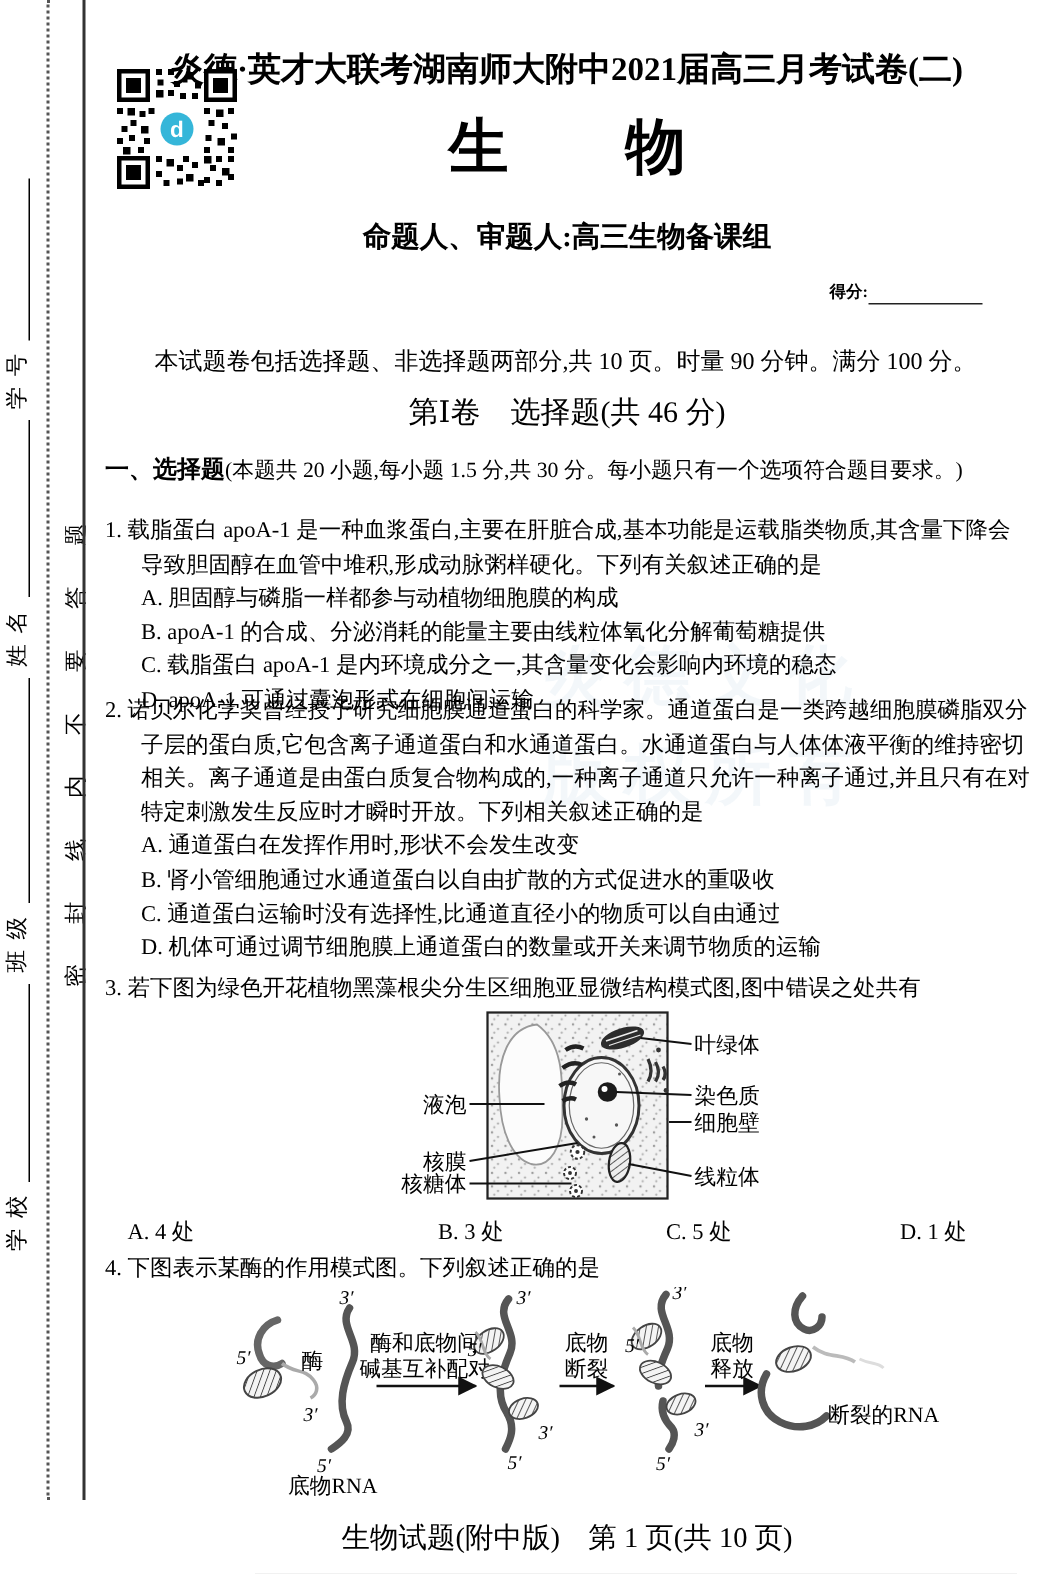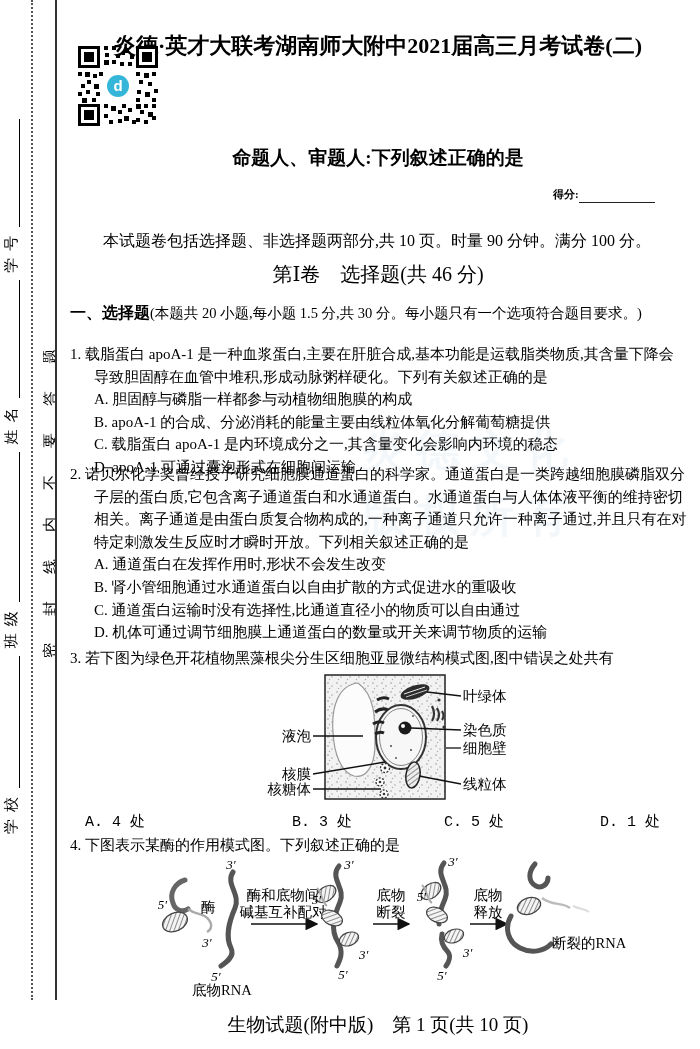--- a/index.html
+++ b/index.html
@@ -32,21 +32,21 @@
   .score .u{display:inline-block; width:76px; border-bottom:1.5px solid #222; height:14px; vertical-align:middle;}
   .intro{left:70px; top:231px; width:624px; font-size:16px; text-indent:33px; white-space:nowrap;}
   .section-title{left:60px; top:261px; width:636px; text-align:center; font-size:20px; font-weight:normal;}
   .part-line{left:70px; top:303px; width:624px; white-space:nowrap;}
   .part-line .ph{font-weight:bold; font-size:16px;}
   .part-line .pn{font-size:14.5px;}
   
   .qblock{left:70px; width:626px; font-size:15px; line-height:22.6px; white-space:nowrap;}
   .qblock .cont, .qblock .opt{margin-left:24px;}
   .stem{left:70px; width:626px; font-size:15px; white-space:nowrap;}
-  .optrow span{position:absolute; font-size:15px; white-space:nowrap;font-family:Liberation Mono, monospace;}
+  .optrow span{position:absolute; font-size:15px; white-space:nowrap;}
   .footer{left:60px; top:1012px; width:636px; text-align:center; font-size:19px;}
   .watermark{
     left:362px; top:418px; font-size:44px; letter-spacing:10px; line-height:1.5;
     color:#0369a1; opacity:0.045; font-weight:bold; pointer-events:none;
   }
   svg text{font-family:"Liberation Serif","DejaVu Serif",serif;}
   svg .cjk{font-size:14.5px;}
   svg .prime{font-size:13px; font-style:italic;}
 </style>
 </head>
@@ -134,21 +134,22 @@
       <rect x="66" y="74" width="4" height="4"></rect>
         <rect x="74" y="70" width="4" height="4"></rect>
     </g>
     <g>
       <rect x="27" y="27" width="26" height="26" rx="5" fill="#fff"></rect>
       <circle cx="40" cy="40" r="11" fill="#35b6d9"></circle>
       <text x="40" y="45" text-anchor="middle" font-size="15" font-weight="bold" fill="#fff" style="font-family:'Liberation Sans',sans-serif">d</text>
     </g>
   </svg>
 
-  <div class="abs setters">命题人、审题人:下列叙述正确的是</div>
+  <div class="abs subject">生物</div>
+  <div class="abs setters">命题人、审题人:高三生物备课组</div>
   <div class="abs score">
     <span>得分:</span><span class="u"></span>
   </div>
 
   <div class="abs intro">本试题卷包括选择题、非选择题两部分,共 10 页。时量 90 分钟。满分 100 分。</div>
   <div class="abs section-title">第Ⅰ卷　选择题(共 46 分)</div>
   <div class="abs part-line">
     <span class="ph">一、选择题</span><span class="pn">(本题共 20 小题,每小题 1.5 分,共 30 分。每小题只有一个选项符合题目要求。)</span>
   </div>
 

